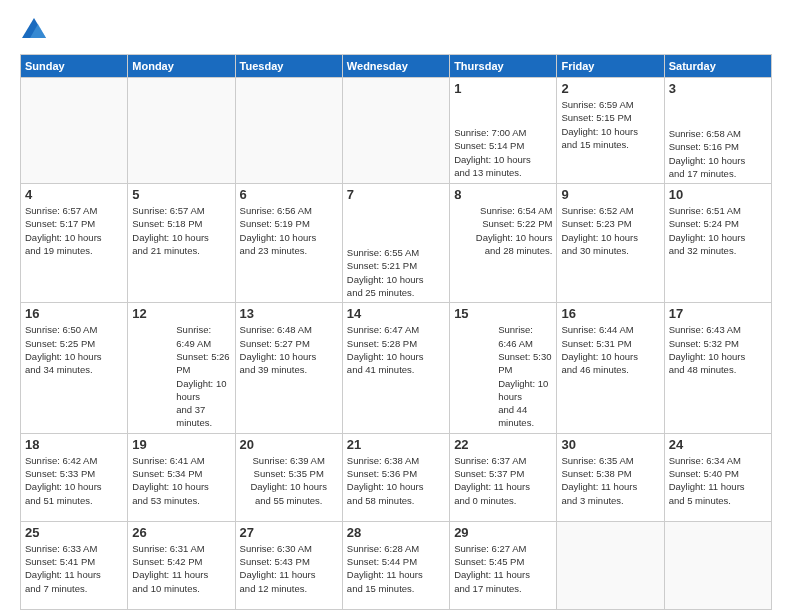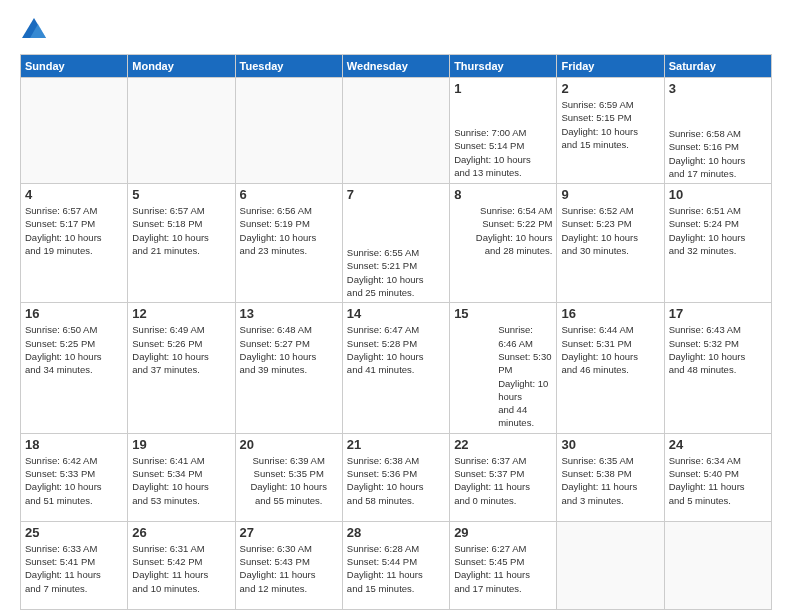--- a/index.html
+++ b/index.html
@@ -201,21 +201,21 @@
         <tr>
           <td>
             <span class="day-num">16</span>
             <div class="day-info" style="white-space: pre-line;">Sunrise: 6:50 AM
 Sunset: 5:25 PM
 Daylight: 10 hours
 and 34 minutes.</div>
           </td>
           <td>
             <span class="day-num">12</span>
-            <div class="day-info" style="white-space: pre-line;">Sunrise: 6:49 AM
+            <div class="day-info" style="white-space: pre-line; margin-left: 44px;">Sunrise: 6:49 AM
 Sunset: 5:26 PM
 Daylight: 10 hours
 and 37 minutes.</div>
           </td>
           <td>
             <span class="day-num">13</span>
             <div class="day-info" style="white-space: pre-line;">Sunrise: 6:48 AM
 Sunset: 5:27 PM
 Daylight: 10 hours
 and 39 minutes.</div>

